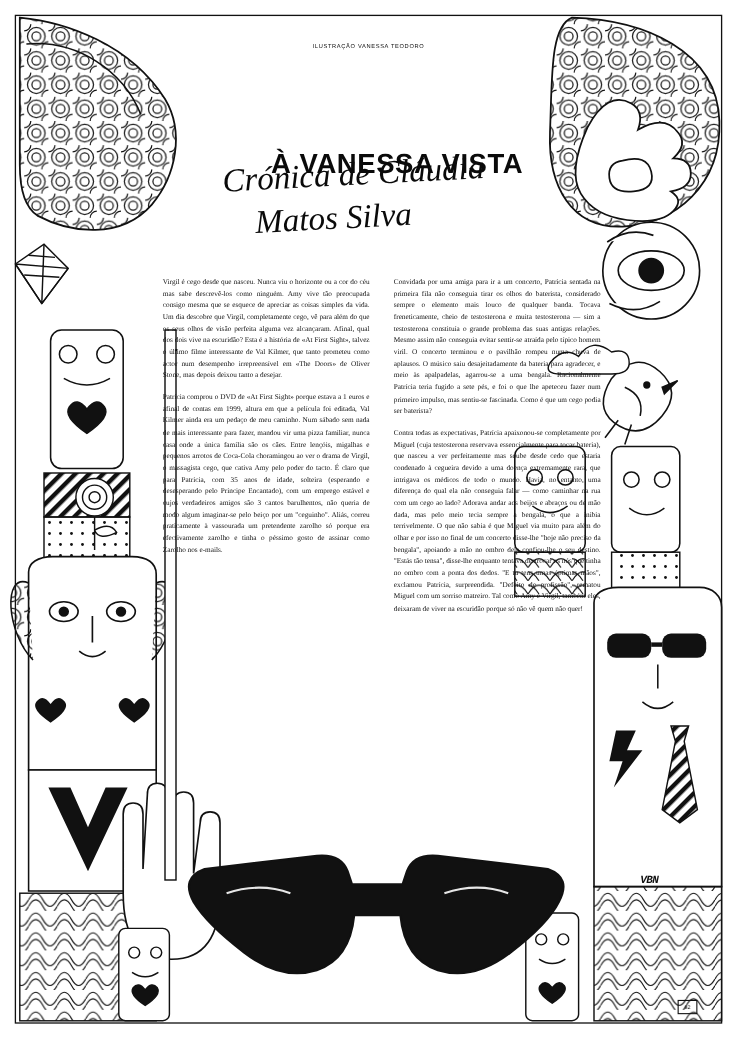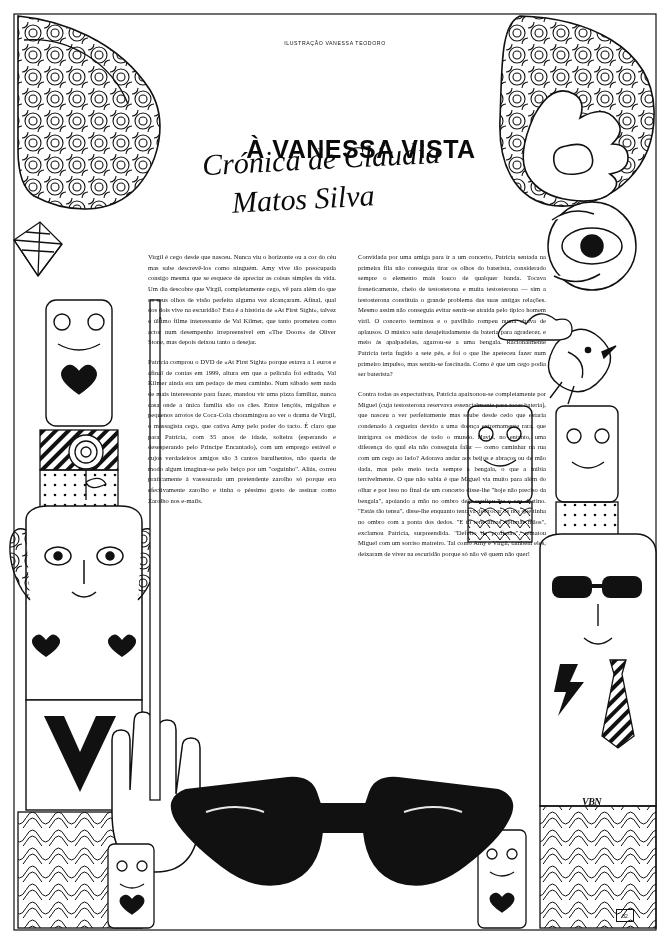--- a/index.html
+++ b/index.html
@@ -106,21 +106,21 @@
     color: #111;
     display: flex;
     align-items: center;
     justify-content: center;
   }
 
   .signature {
     position: absolute;
     left: 582px;
     top: 796px;
-    font-family: Liberation Serif, serif;
+    font-family: Liberation Mono, monospace;
     font-style: italic;
     font-weight: bold;
     font-size: 10px;
     color: #111;
     letter-spacing: -0.5px;
   }
 </style>
 </head>
 <body>
 

